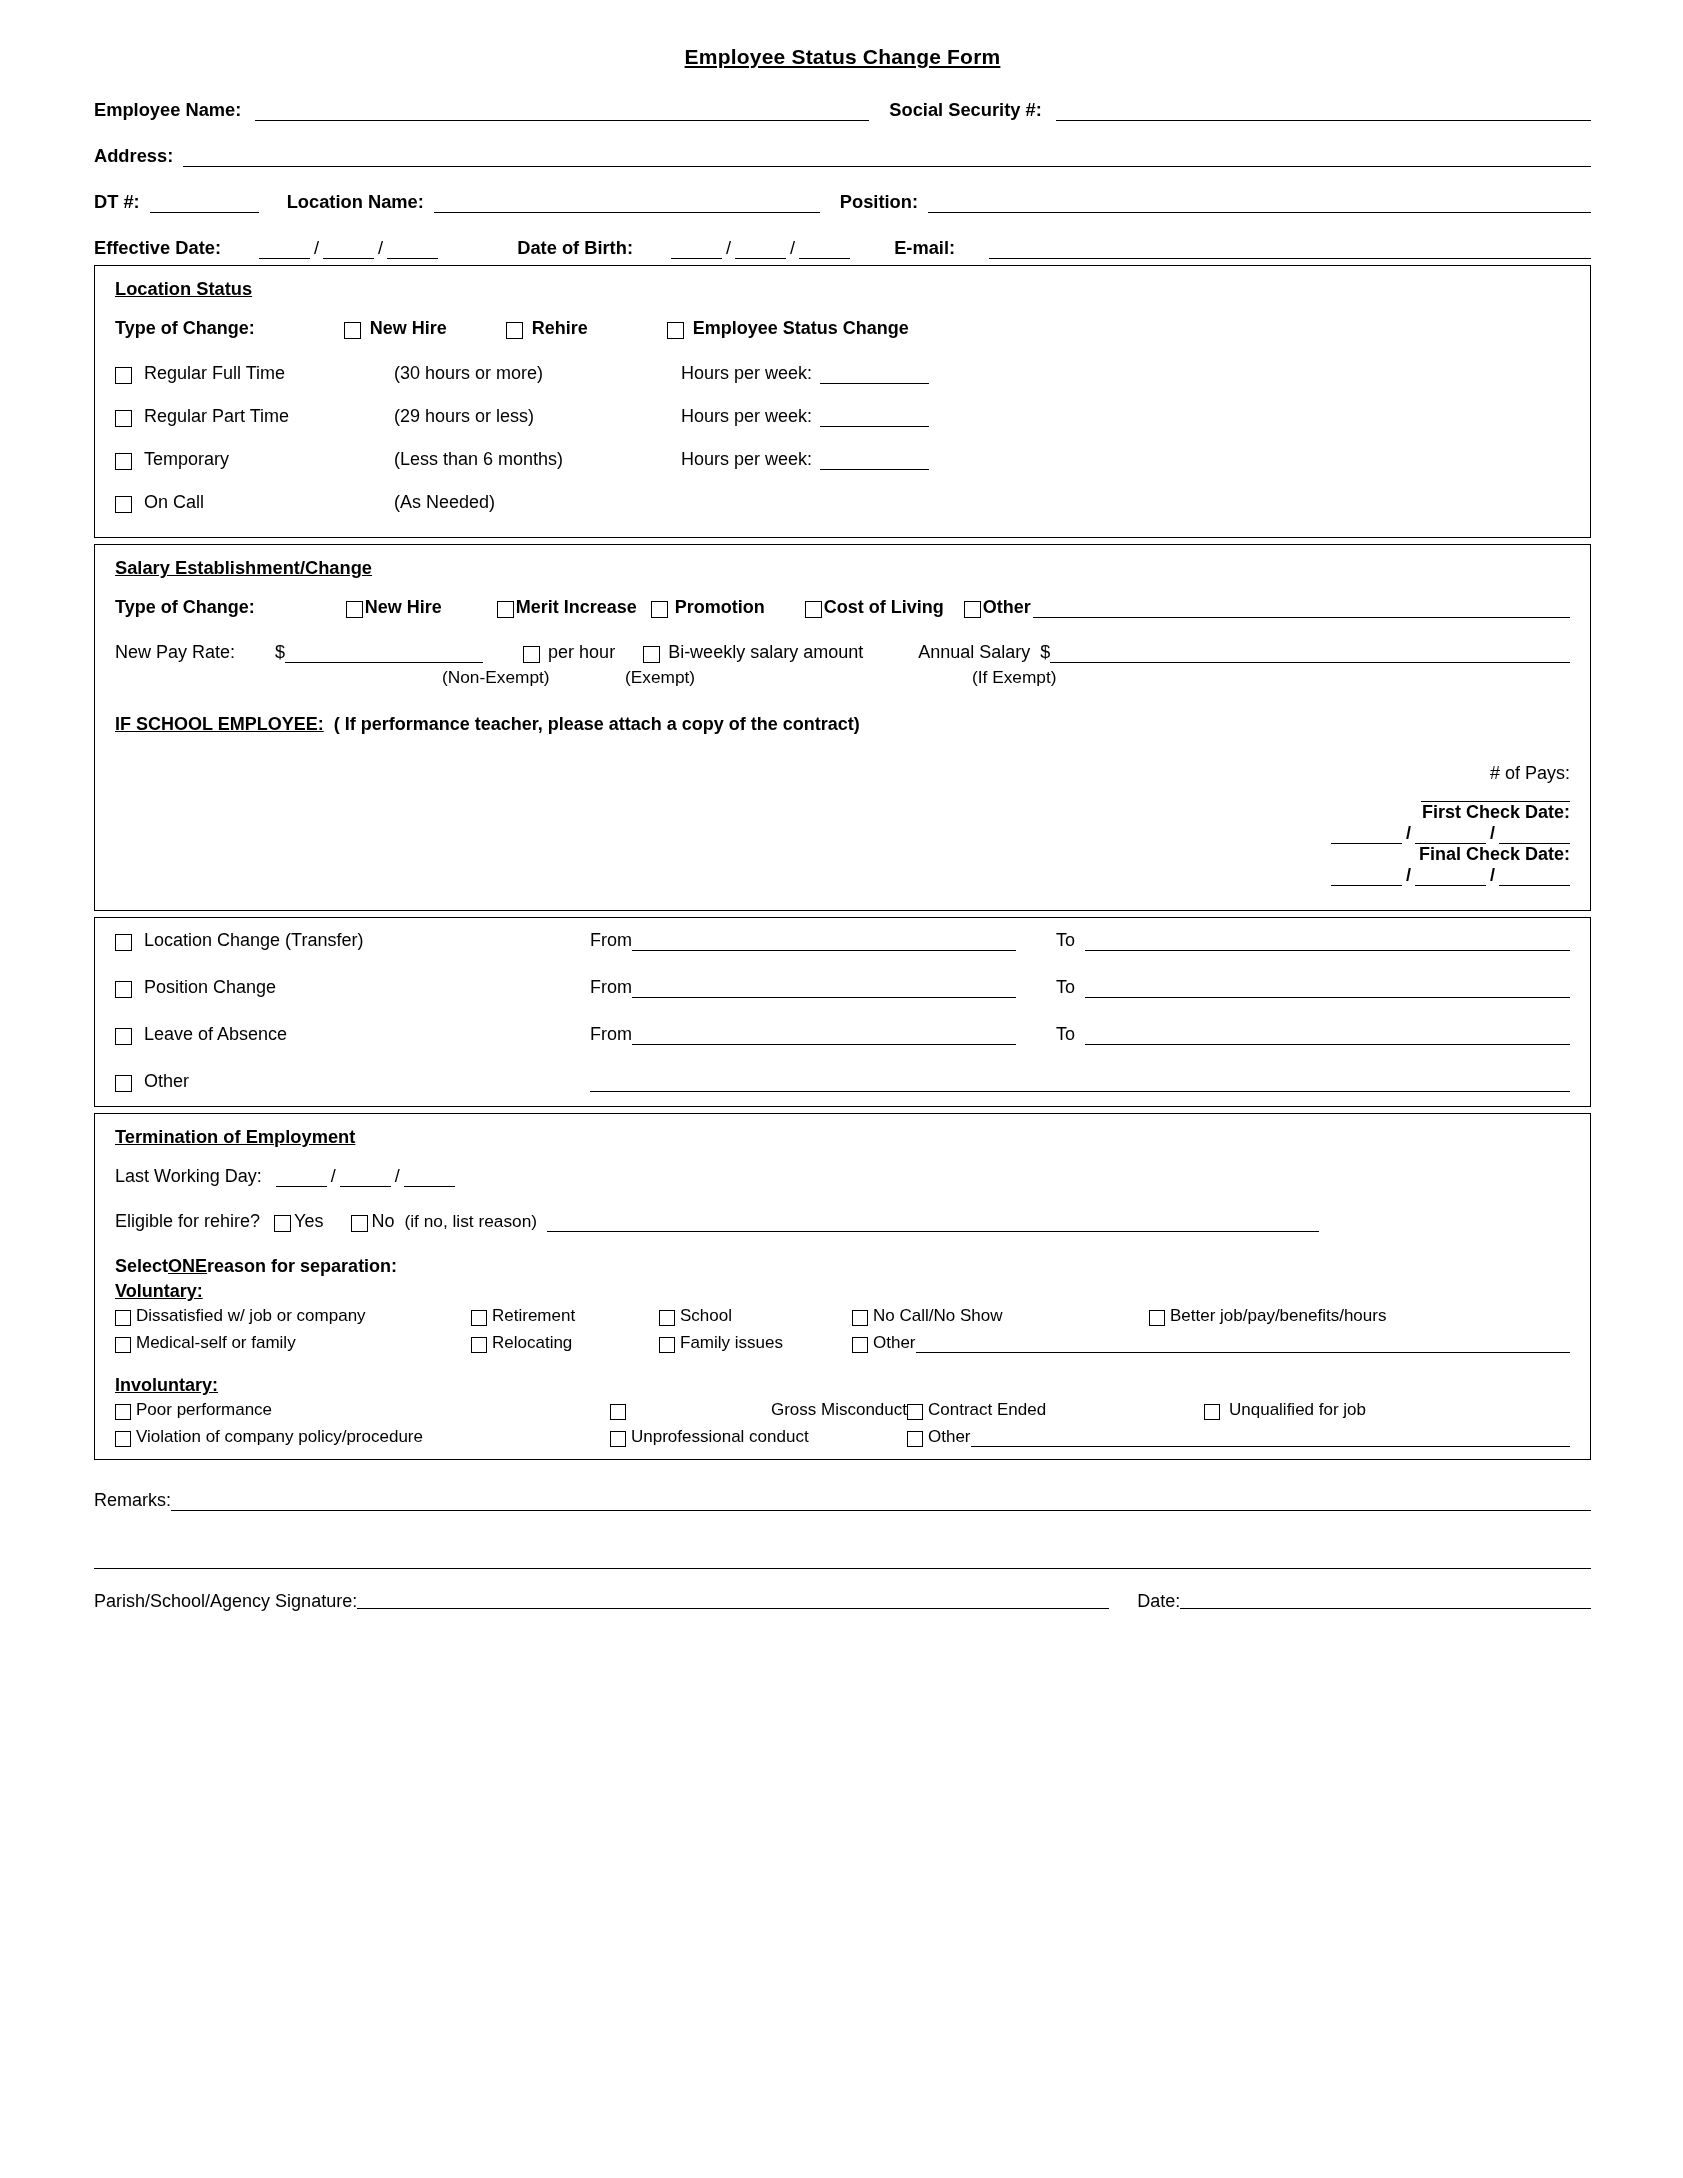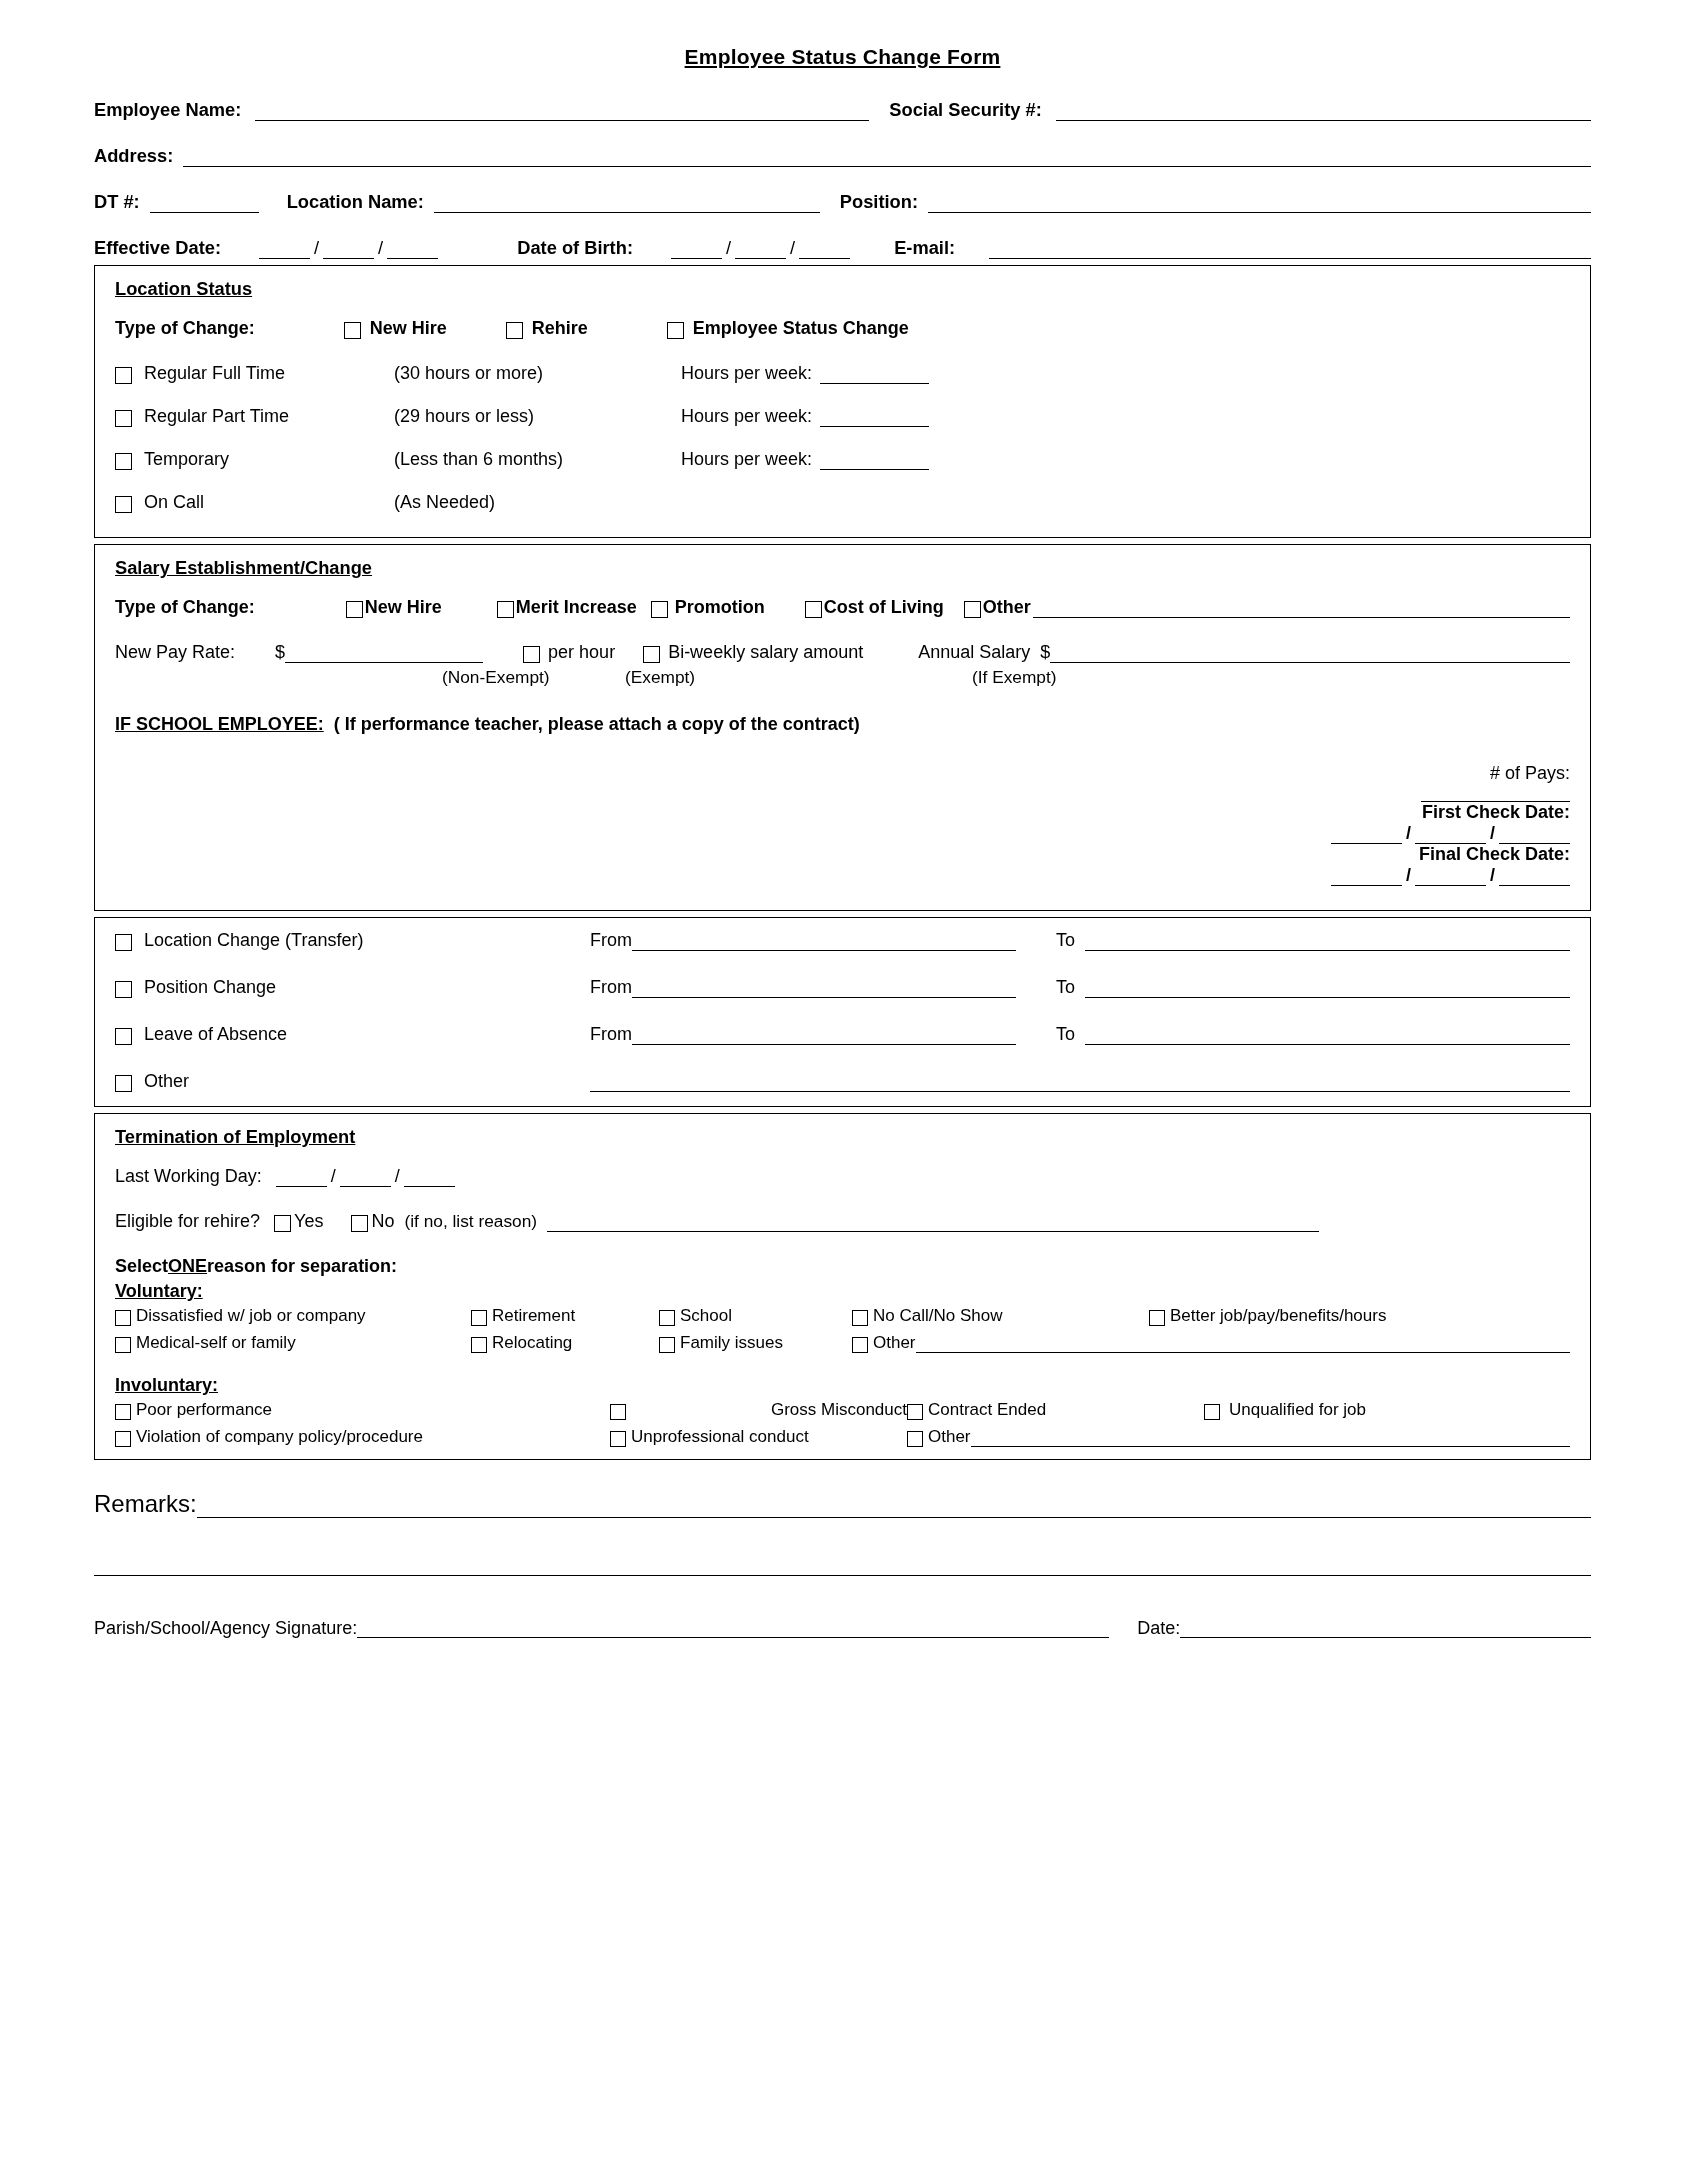--- a/index.html
+++ b/index.html
@@ -114,22 +114,22 @@
   .sc-c1 { width: 475px; flex: 0 0 auto; display: flex; align-items: flex-end; }
   .sc-from { display: flex; align-items: flex-end; width: 426px; flex: 0 0 auto; }
   .sc-to { display: flex; align-items: flex-end; flex: 1 1 auto; }
 
   
   .term-list { font-size: 17px; }
   .term-grid { display: flex; align-items: flex-end; margin-bottom: 7px; }
   .tg-col { display: flex; align-items: flex-end; white-space: nowrap; }
   .tg-col .cb { width: 16px; height: 16px; margin-right: 5px; }
 
-  .remarks-row { display: flex; align-items: flex-end; font-size: 24px; margin-top: 30px; }
-  .sigrow { display: flex; align-items: center; font-size: 18px; margin-top: 42px; }
+  .remarks-row { display: flex; align-items: flex-end; font-size: 18px; margin-top: 30px; }
+  .sigrow { display: flex; align-items: flex-start; font-size: 18px; margin-top: 22px; }
 </style>
 </head>
 <body>
 
 <div class="page">
   <div class="inner">
 
     <div class="title">Employee Status Change Form</div>
 
     <div class="row">

